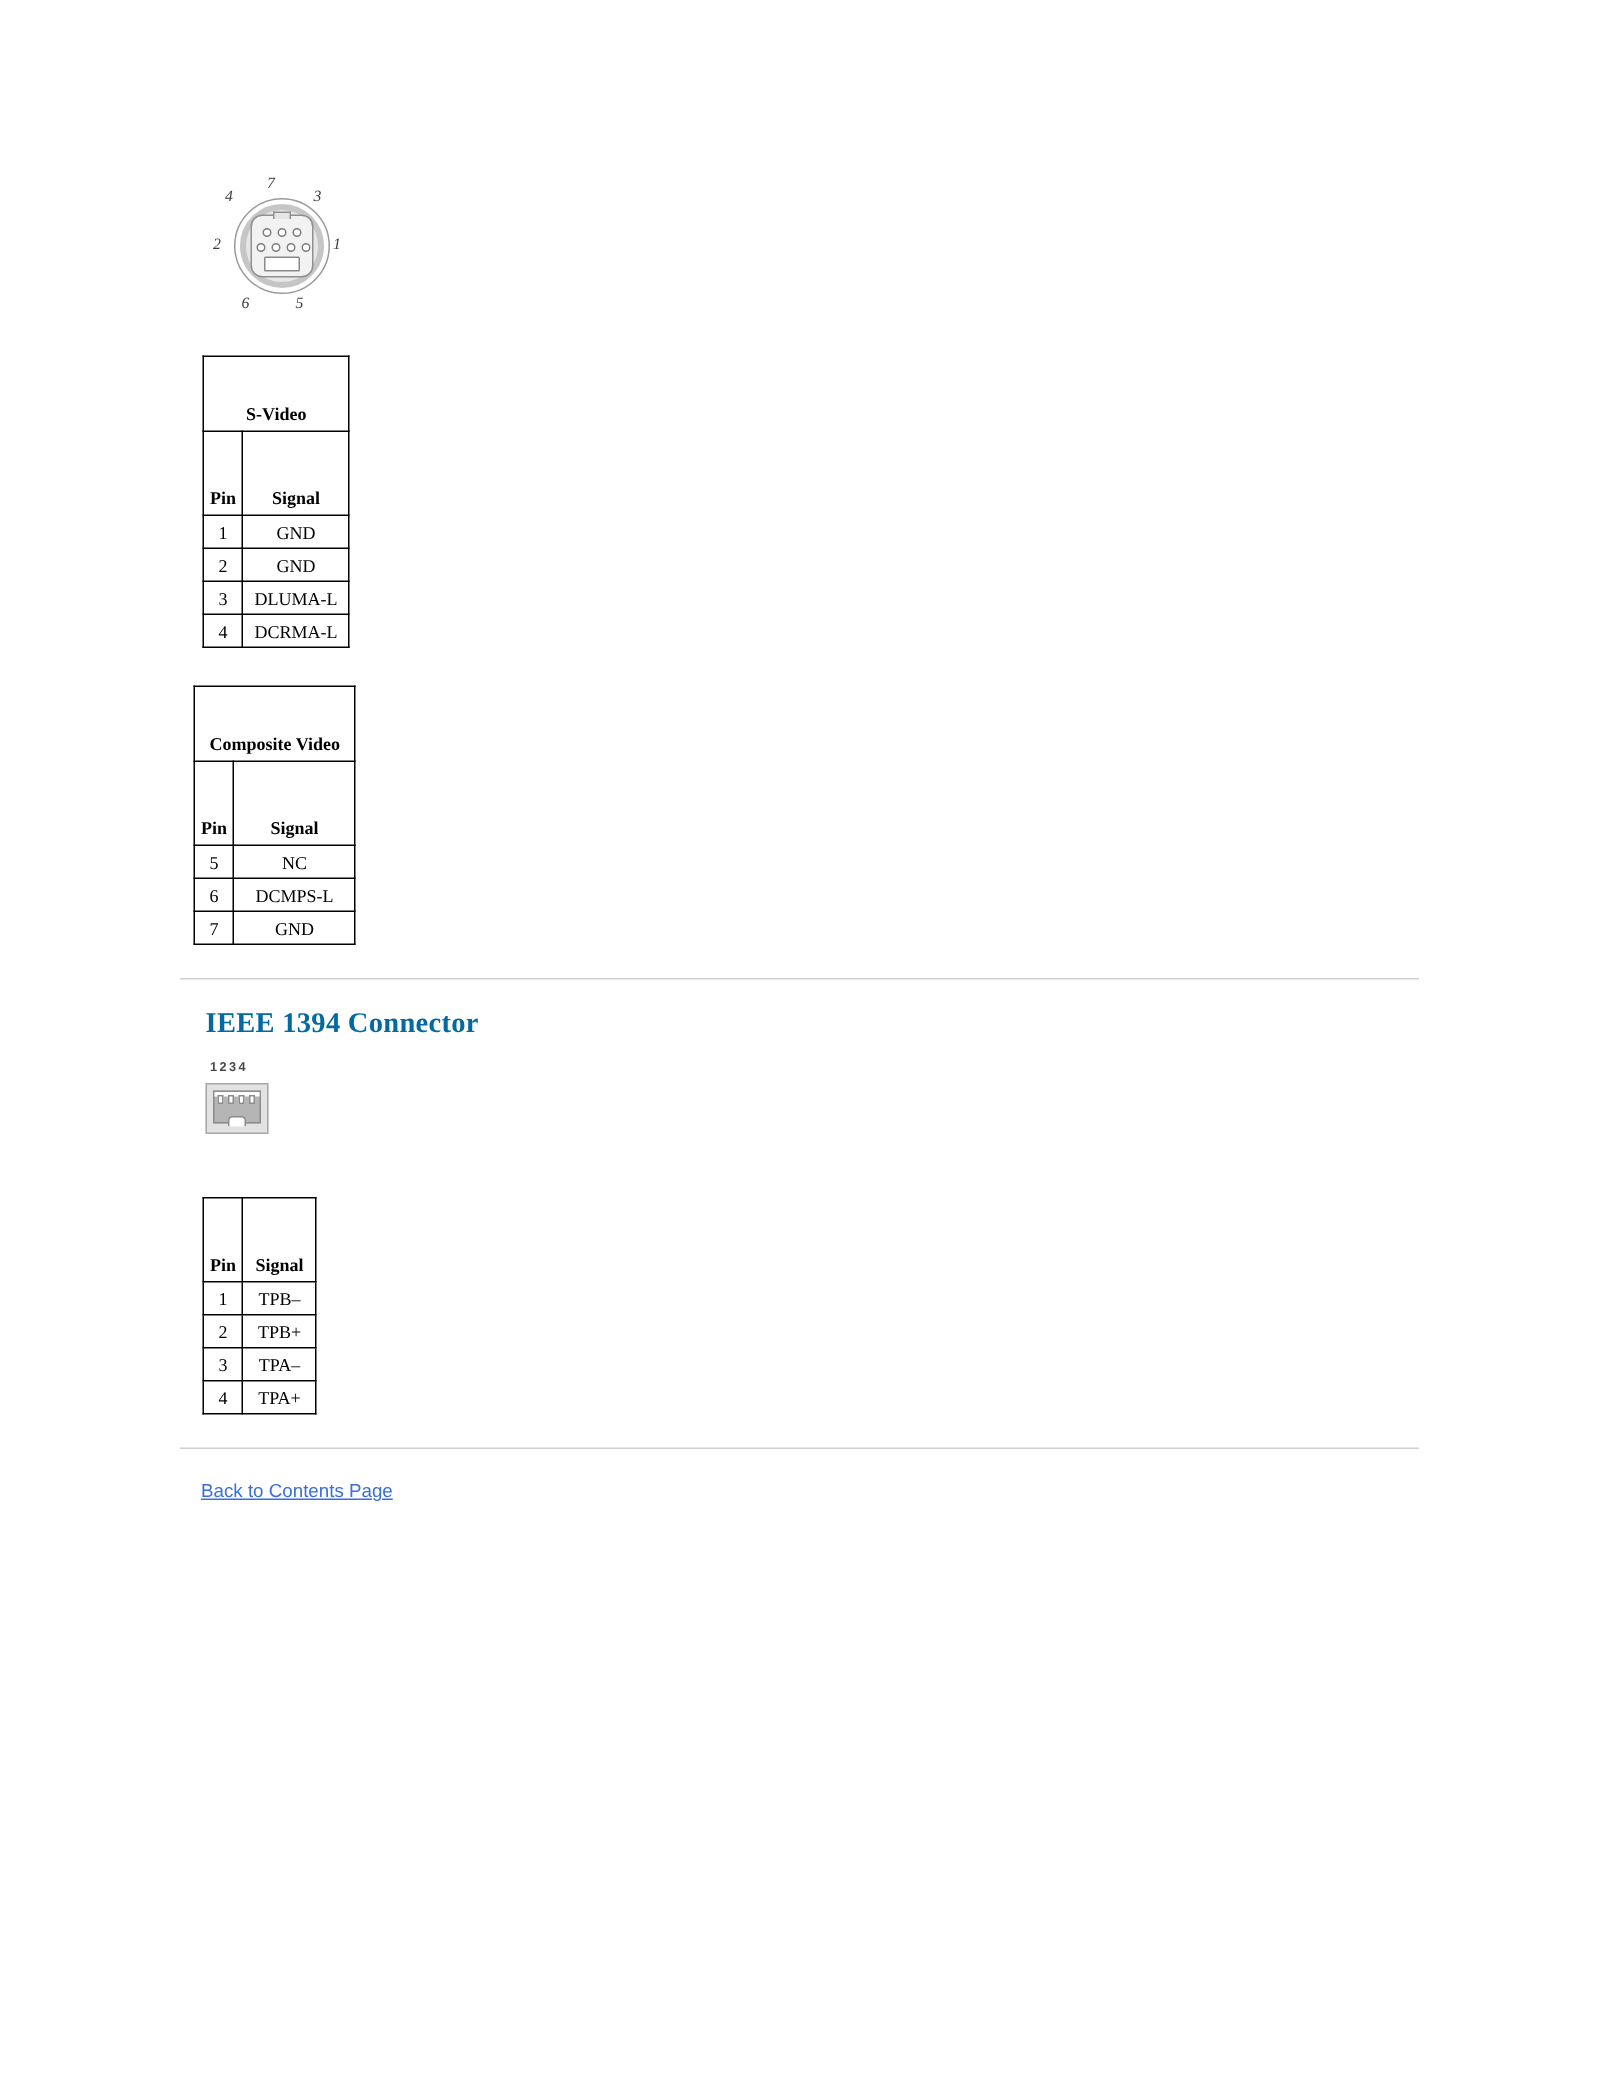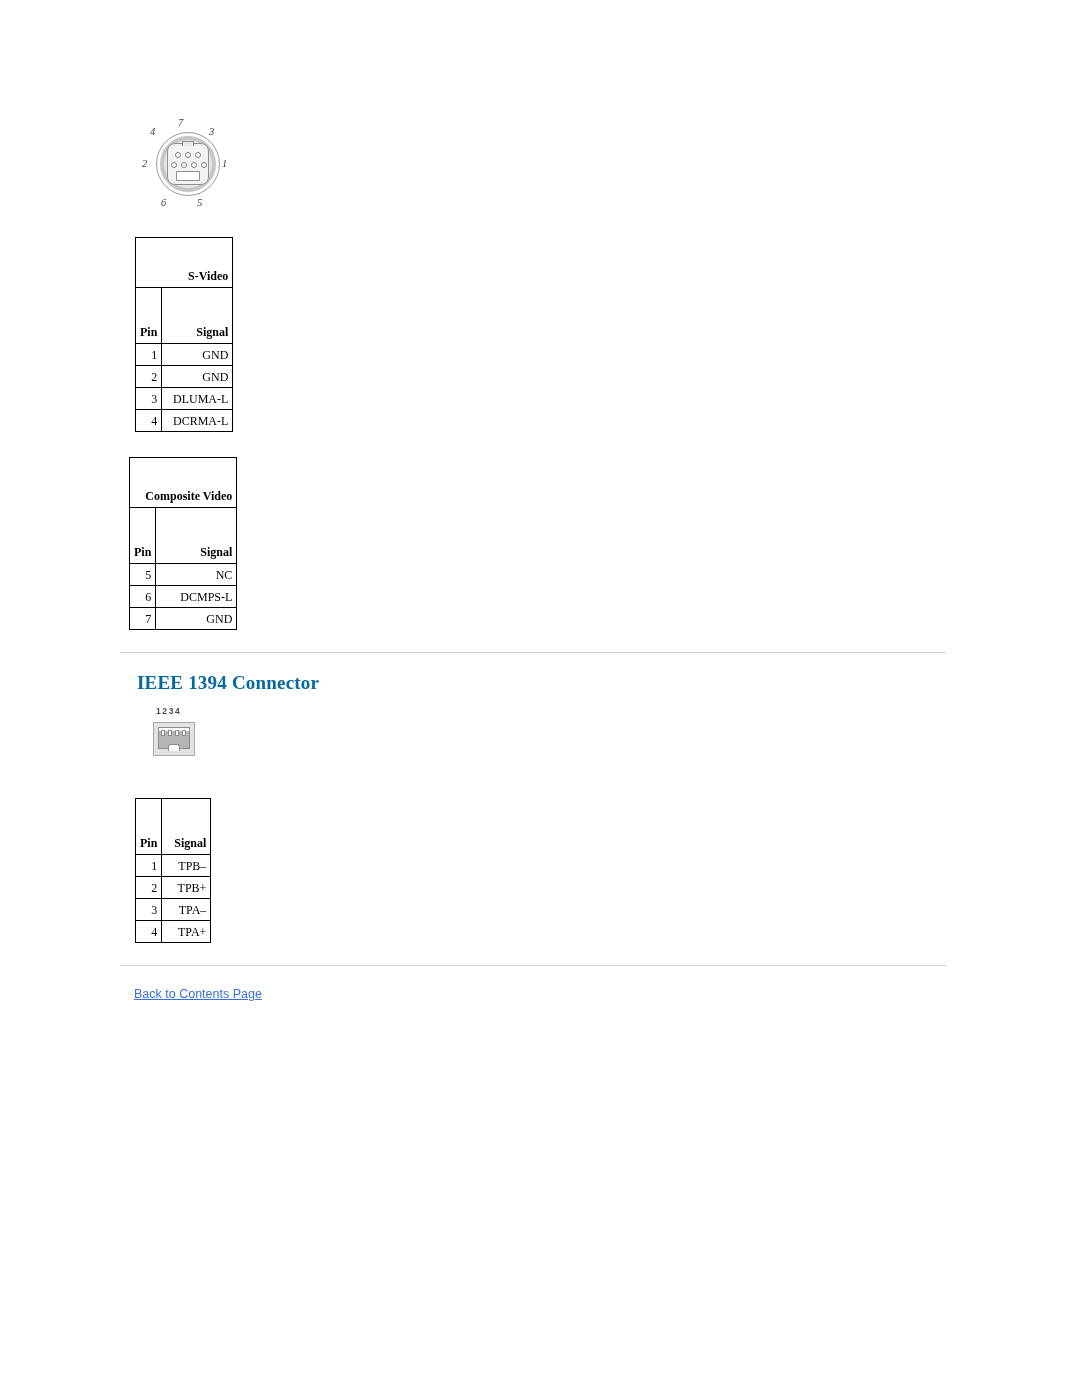--- a/index.html
+++ b/index.html
@@ -111,21 +111,21 @@
     border-spacing: 0;
     font-family: "Liberation Serif", "DejaVu Serif", serif;
     font-size: 11.5px;
     color: #000000;
     background: #ffffff;
   }
   .pintable td, .pintable th {
     border: 1.3px solid #000000;
     padding: 2px 4px 2px 4px;
     vertical-align: bottom;
-    text-align: right;
+    text-align: center;
     font-weight: normal;
     white-space: nowrap;
     line-height: 1.25;
   }
   .pintable .title-cell {
     height: 44px;
     font-weight: bold;
     font-size: 12px;
     padding-bottom: 3px;
   }
@@ -178,21 +178,20 @@
     line-height: 1.1;
   }
 
   
   .ieee-diagram {
     position: absolute;
     left: 134px;
     top: 707px;
     width: 60px;
     height: 56px;
-    margin-left: 16px;
   }
   .ieee-pinnums {
     position: absolute;
     left: 6px;
     top: 0px;
     font-family: "Liberation Sans", "DejaVu Sans", sans-serif;
     font-size: 8.5px;
     font-weight: bold;
     letter-spacing: 1.6px;
     color: #4a4a4a;

